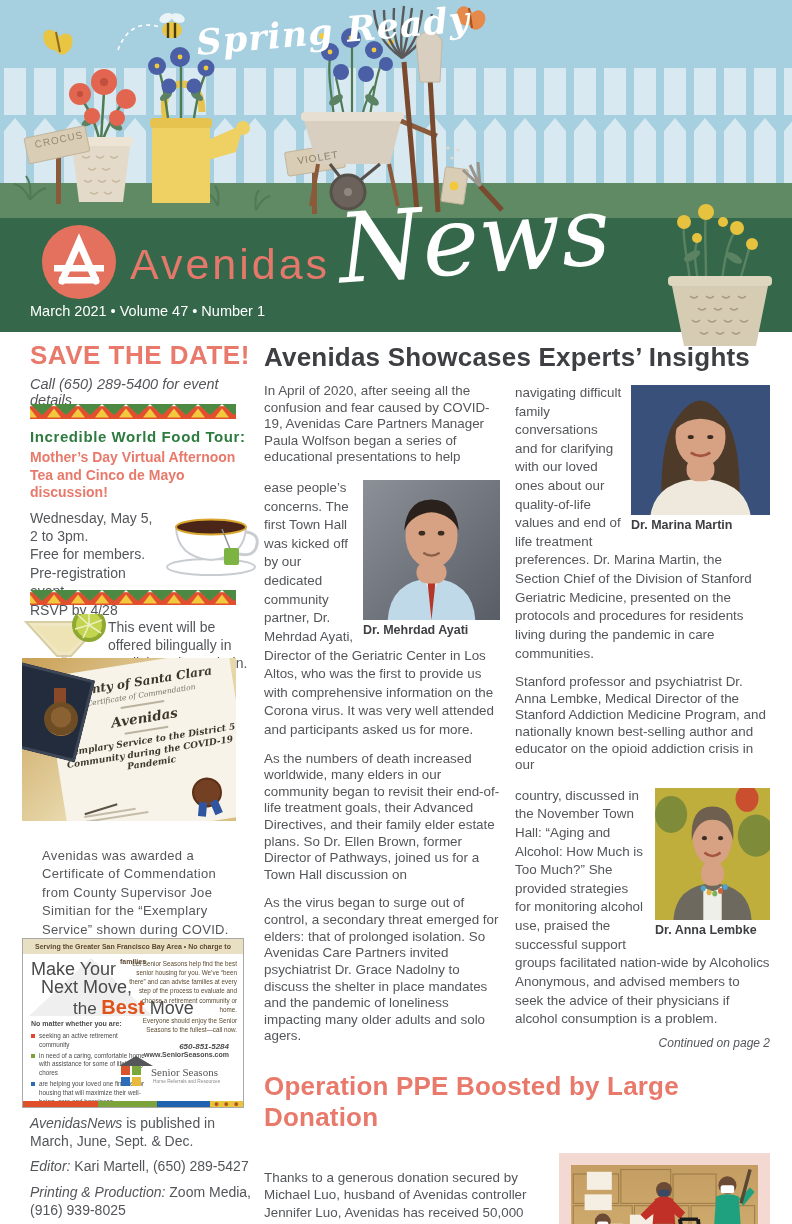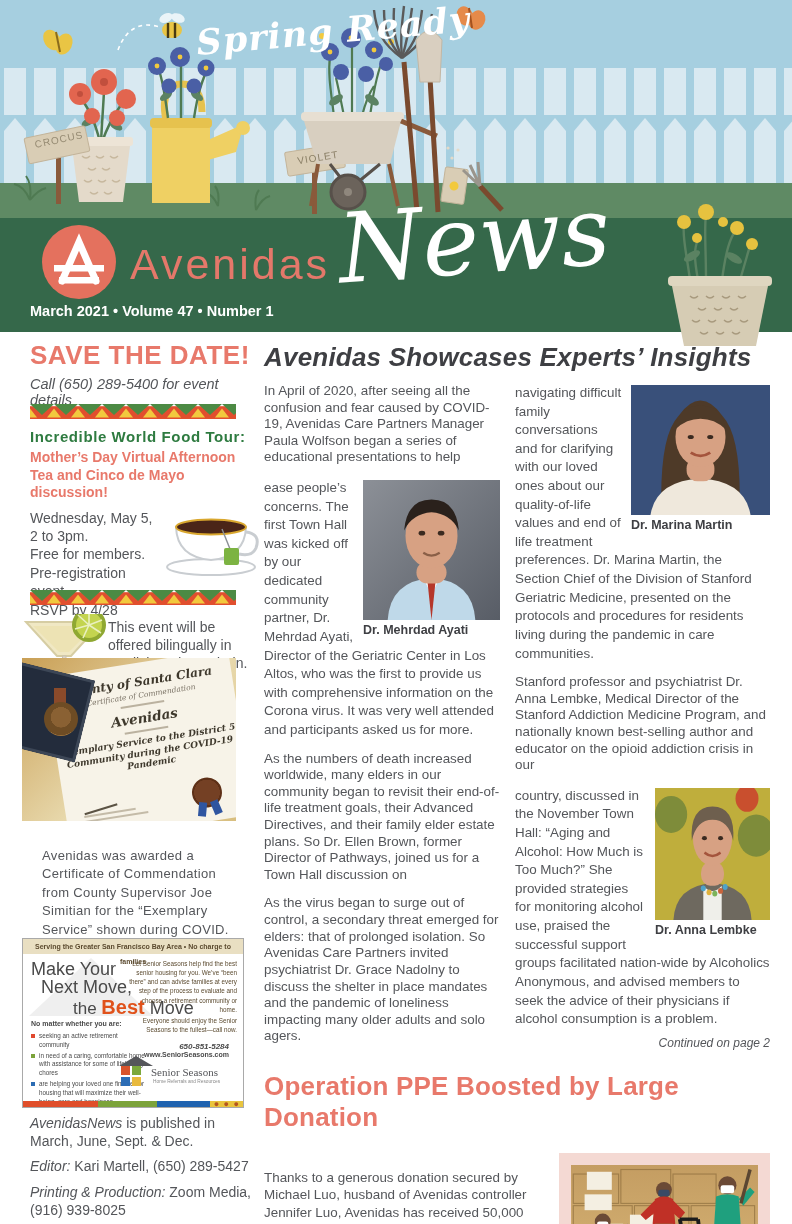--- a/index.html
+++ b/index.html
@@ -15,21 +15,21 @@
   .sign-crocus{position:absolute;left:30px;top:134px;width:58px;text-align:center;
           transform:rotate(-12deg);font-size:10px;color:#978C74;letter-spacing:1px;}
   .sign-violet{position:absolute;left:290px;top:152px;width:56px;text-align:center;
           transform:rotate(-9deg);font-size:10px;color:#8A7F66;letter-spacing:1px;}
   .logo{position:absolute;left:42px;top:225px;width:74px;height:74px;border-radius:50%;
         background:#E4715E;}
   .brand{position:absolute;left:130px;top:240px;font-size:43px;font-weight:400;
          color:#E4786A;letter-spacing:3px;}
   .brand-script{position:absolute;left:338px;top:192px;font-family:"DejaVu Serif",serif;
          font-style:italic;font-size:96px;color:#fff;transform:rotate(-4deg);line-height:1;}
-  .issue{position:absolute;left:30px;top:303px;font-size:14.5px;font-weight:bold;color:#fff;}
+  .issue{position:absolute;left:30px;top:303px;font-size:14.5px;font-weight:normal;color:#fff;}
 
   
   .left-col{position:absolute;left:30px;top:340px;width:228px;height:884px;}
   .std-title{position:absolute;left:0;top:0;margin:0;font-size:26px;font-weight:bold;
              color:#E8796B;letter-spacing:.5px;}
   .std-sub{position:absolute;left:0;top:36px;font-style:italic;font-size:14.5px;color:#54565A;}
   .zig{position:absolute;left:0;}
   .zig1{top:64px;} .zig2{top:250px;}
   .food{position:absolute;left:0;top:88px;width:228px;}
   .food-head{font-size:15px;font-weight:bold;color:#2E7B40;letter-spacing:.6px;margin:0 0 4px;}
@@ -106,21 +106,21 @@
   .ad-stripes .s1{width:34%;background:#E04E2A;} .ad-stripes .s2{width:27%;background:#7CA33B;}
   .ad-stripes .s3{width:24%;background:#1F63B0;} .ad-stripes .s4{flex:1;background:#E9C53D;position:relative;}
   .dots{position:absolute;right:3px;top:-2px;font-size:9px;letter-spacing:1px;color:#B5561E;}
 
   .pub{position:absolute;left:0;top:774px;font-size:14px;line-height:1.3;color:#54565A;}
   .pub div{margin-bottom:7px;}
   .it{font-style:italic;}
 
   
   .main-col{position:absolute;left:264px;top:338px;width:506px;}
-  .main-col h1{margin:4px 0 10px;font-size:26px;color:#3E3F43;letter-spacing:.2px;font-style:italic;}
+  .main-col h1{margin:4px 0 10px;font-size:26px;color:#3E3F43;letter-spacing:.2px;}
   .columns{display:flex;gap:15px;min-height:474px;}
   .colA{width:236px;} .colB{width:255px;}
   .columns p,.wtext{font-size:13.4px;line-height:1.24;margin:0 0 12px;color:#54565A;}
   .wrap{overflow:visible;margin-bottom:12px;}
   .wrap:after{content:"";display:block;clear:both;}
   figure.doc{float:right;margin:2px 0 2px 9px;}
   figure.doc .ph{display:block;}
   figure.doc figcaption{font-size:12.5px;font-weight:bold;color:#3E3F43;margin-top:3px;}
   .continued{font-size:12px;font-style:italic;text-align:right;color:#54565A;margin-top:-4px;}
 

